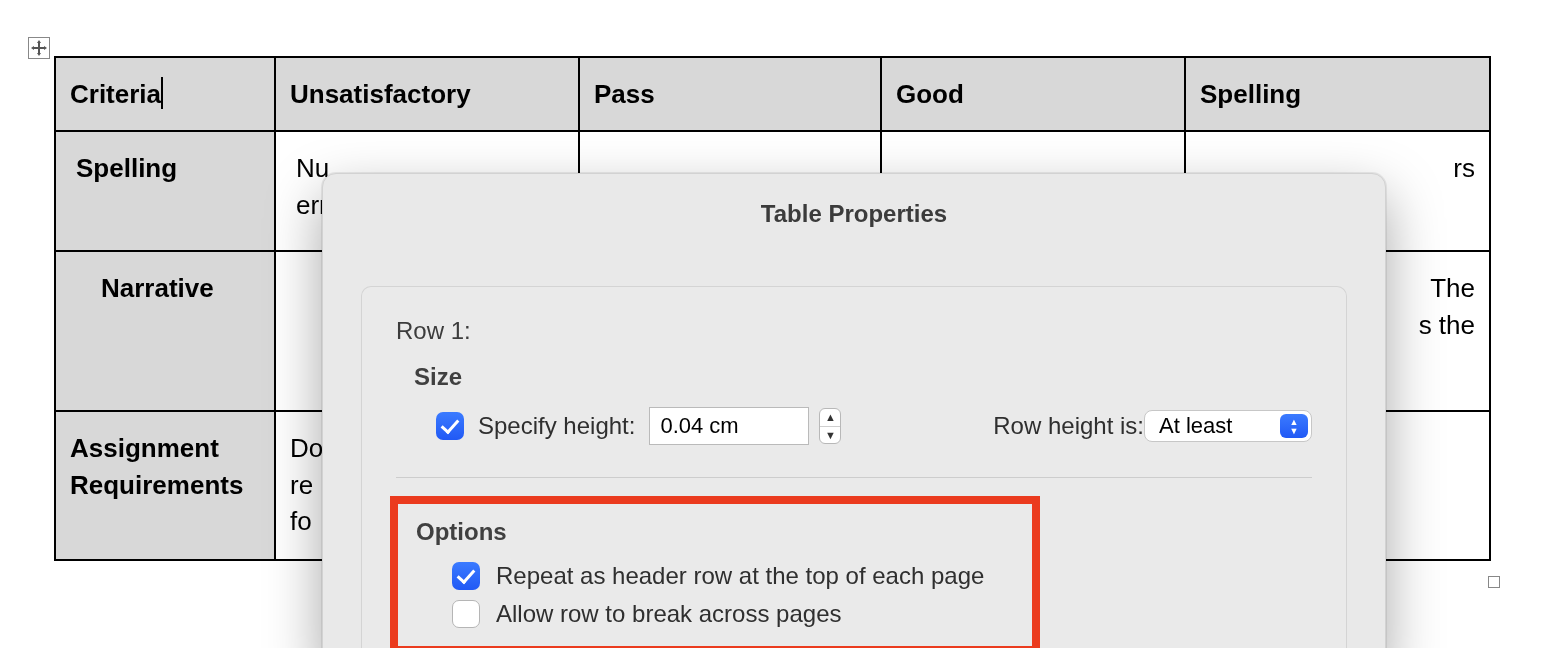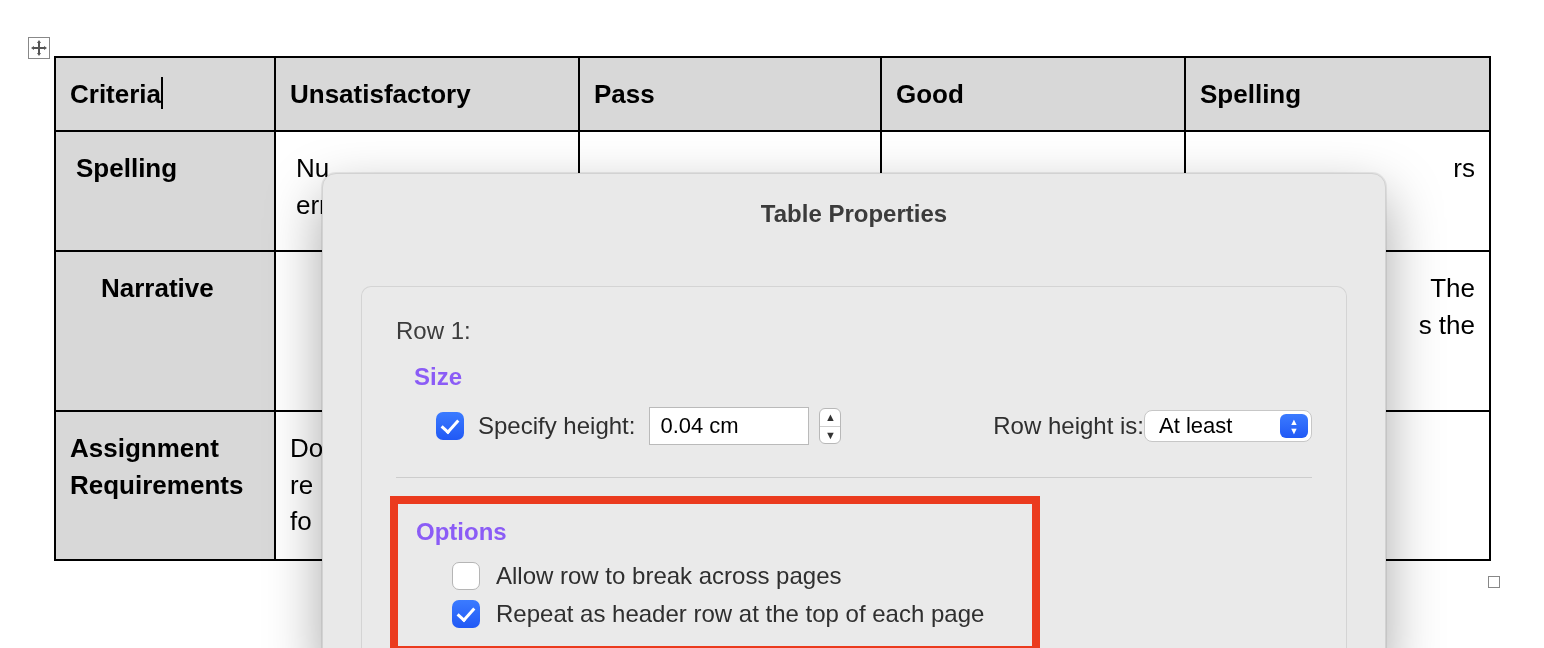--- a/index.html
+++ b/index.html
@@ -159,21 +159,21 @@
     padding: 30px 34px 0 34px;
   }
   .row-label {
     font-size: 24px;
     color: #3c3c3c;
     margin-bottom: 18px;
   }
   .section-title {
     font-size: 24px;
     font-weight: 700;
-    color: #8b5cf6;
+    color: #404040;
     margin-left: 18px;
     margin-bottom: 16px;
   }
   .size-row {
     display: flex;
     align-items: center;
     margin-left: 40px;
     gap: 14px;
     margin-bottom: 32px;
   }
@@ -380,22 +380,22 @@
         </div>
       </div>
     </div>
 
     <hr class="hr">
 
     <div class="options-block">
       <div class="red-box-options"></div>
       <div class="section-title" style="margin-left:0;">Options</div>
       <div class="opt-row">
+        <div class="mac-check checked"></div>
+        <div class="lbl-inline">Repeat as header row at the top of each page</div>
+      </div>
+      <div class="opt-row">
         <div class="mac-check unchecked"></div>
         <div class="lbl-inline">Allow row to break across pages</div>
-      </div>
-      <div class="opt-row">
-        <div class="mac-check checked"></div>
-        <div class="lbl-inline">Repeat as header row at the top of each page</div>
       </div>
     </div>
   </div>
 </div>
 
 </body></html>

